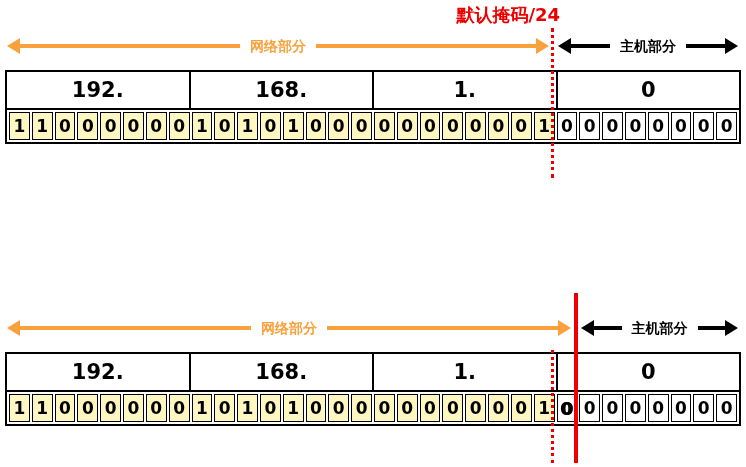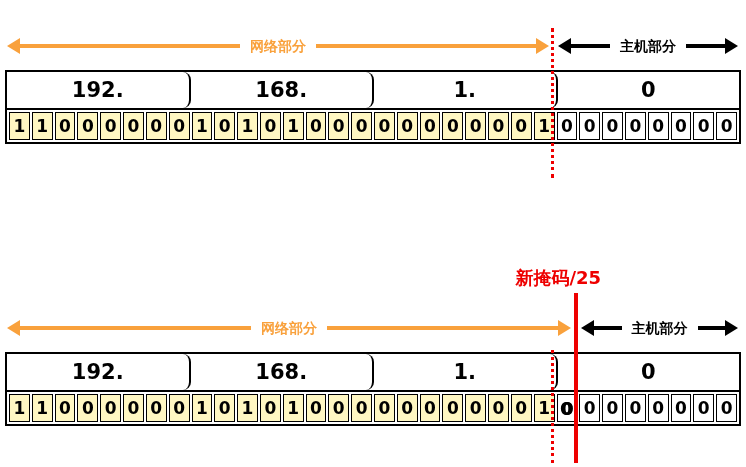--- a/index.html
+++ b/index.html
@@ -63,21 +63,20 @@
   .octet-cell {
     flex:1;
     text-align:center;
     font-weight:bold;
     font-size:21px;
     line-height:26px;
     padding:5px 0;
     border-right:2px solid #000;
     color:#000;
     background:#fff;
-    border-radius:8px;
   }
   .octet-cell:last-child { border-right:0; }
   .bit-row {
     display:flex;
     padding:2px;
     gap:2px;
   }
   .bit-cell {
     flex:1;
     display:flex;
@@ -99,20 +98,21 @@
   
   .vline { position:absolute; width:0; }
   .vline.dotted { border-left:3px dotted var(--red,#EE0000); }
   .vline.solid  { border-left:4px solid  var(--red,#EE0000); }
 </style>
 </head>
 <body>
 
 <div class="canvas" style="--red: #EE0000; --orange: #F9A13C; --net-bg: #FFF7C2; --host-bg: #FFFFFF;">
 
+  <div class="mask-label" style="top:3px; right:186px;">默认掩码/24</div>
 
   <div class="arrow network" style="left:7px; top:37px; width:542px;">
     <span class="ah left"></span>
     <span class="line"></span>
     <span class="label">网络部分</span>
     <span class="line"></span>
     <span class="ah right"></span>
   </div>
 
   <div class="arrow host" style="left:558px; top:37px; width:180px;">
@@ -161,21 +161,20 @@
         <div class="bit-cell host">0</div>
         <div class="bit-cell host">0</div>
         <div class="bit-cell host">0</div>
         <div class="bit-cell host">0</div>
         <div class="bit-cell host">0</div>
       </div>
   </div>
 
   <div class="vline dotted" style="left:551px; top:28px; height:150px;"></div>
 
-  <div class="mask-label" style="top:266px; right:145px;">新掩码/25</div>
 
   <div class="arrow network" style="left:7px; top:319px; width:564px;">
     <span class="ah left"></span>
     <span class="line"></span>
     <span class="label">网络部分</span>
     <span class="line"></span>
     <span class="ah right"></span>
   </div>
 
   <div class="arrow host" style="left:581px; top:319px; width:157px;">

